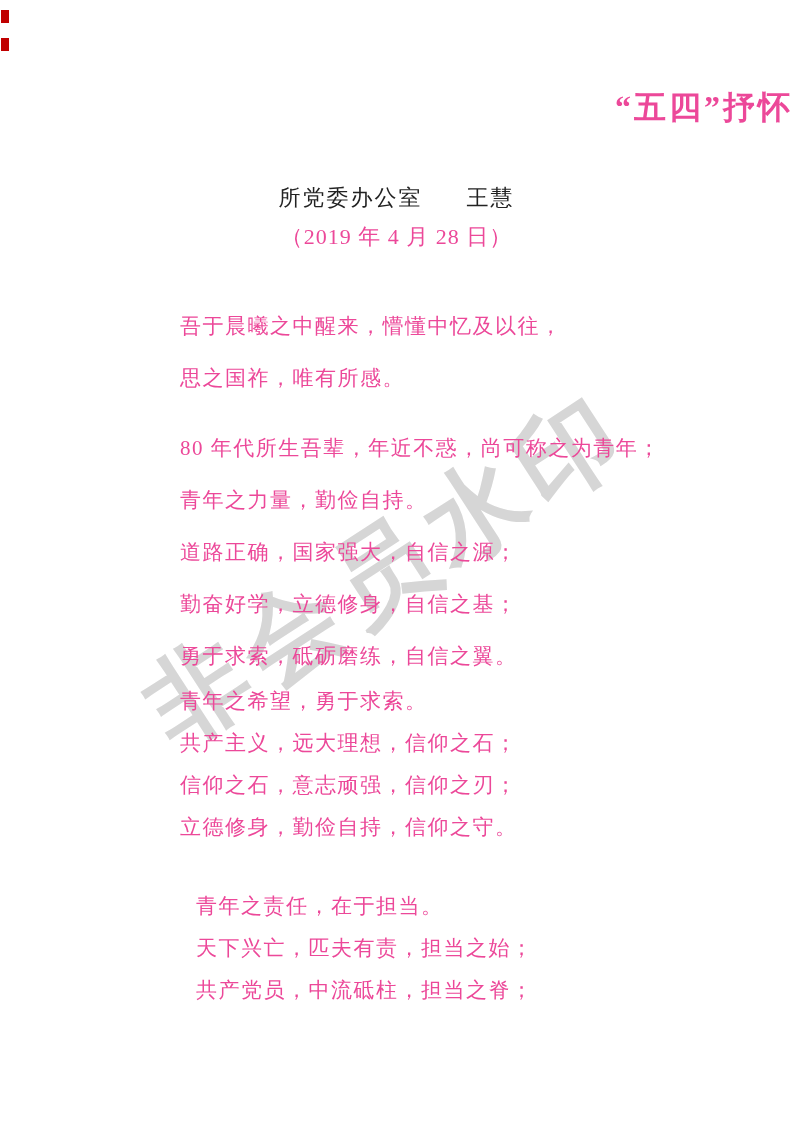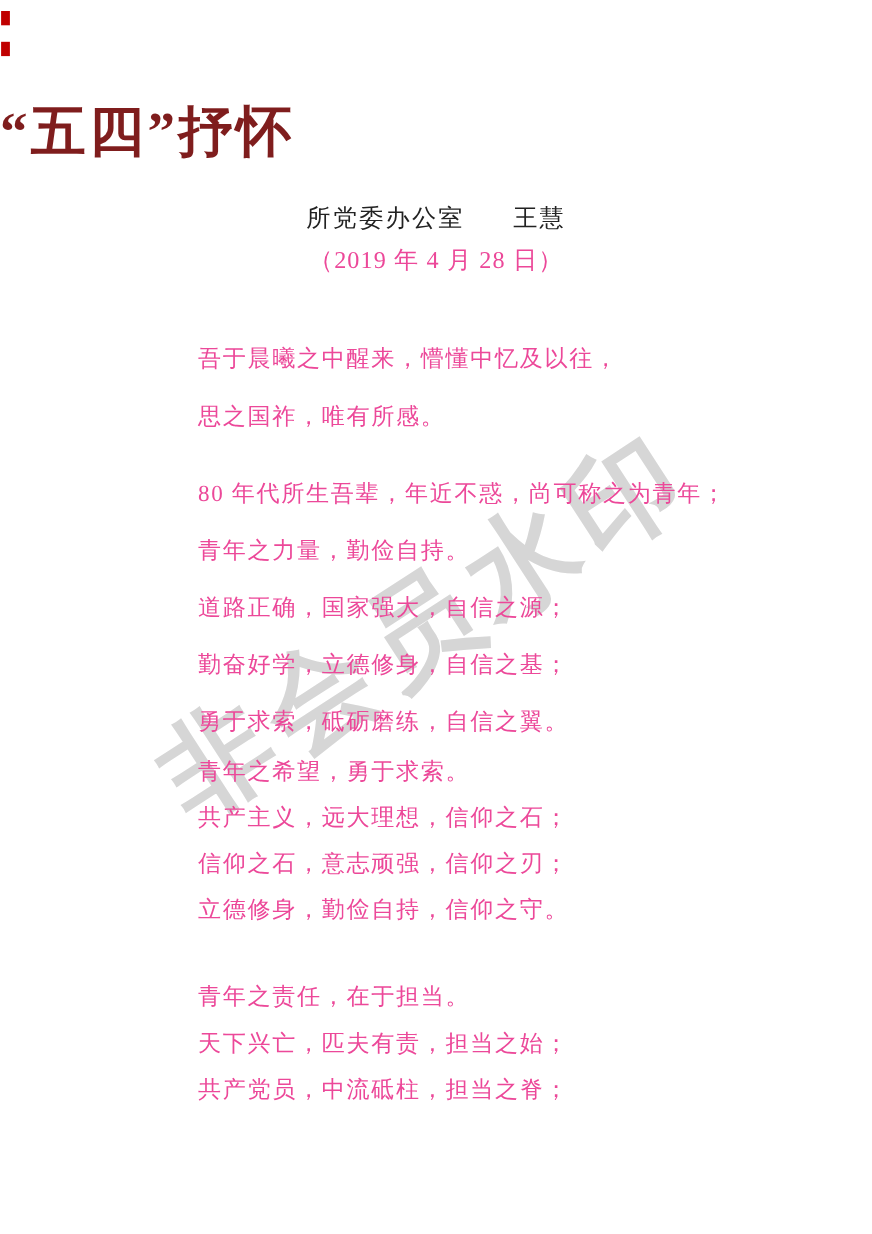--- a/index.html
+++ b/index.html
@@ -27,24 +27,24 @@
     color: #d6d6d6;
     white-space: nowrap;
     transform: rotate(-33deg);
     transform-origin: 50% 50%;
     z-index: 0;
     user-select: none;
   }
   .content { position: absolute; inset: 0; z-index: 1; }
   .doc-title {
     position: absolute; top: 86px; left: 0; width: 100%;
-    text-align: left;
-    font-size: 50px; font-weight: bold;
+    text-align: right;
+    font-size: 32px; font-weight: bold;
     letter-spacing: 3px;
-    color: #7f1d1d;
+    color: #ec4899;
     margin: 0;
   }
   .byline {
     position: absolute; top: 183px; left: 0; width: 100%;
     text-align: center;
     font-size: 22px; color: #222222;
     letter-spacing: 2px;
   }
   .byline .gap { display: inline-block; width: 44px; }
   .doc-date {
@@ -58,21 +58,21 @@
     margin: 0; padding: 0;
     font-size: 21px;
     color: #ec4899;
     letter-spacing: 1.5px;
     white-space: nowrap;
   }
   .s0 { top: 300px; }
   .s1 { top: 422px; }
   .s0 .line, .s1 .line { height: 52px; line-height: 52px; }
   .s2 { top: 680px; }
-  .s3 { top: 885px; }
+  .s3 { top: 885px; margin-left: 16px; }
   .s2 .line, .s3 .line { height: 42px; line-height: 42px; }
   .edge-mark {
     position: absolute; left: 1px;
     width: 8px; height: 13px;
     z-index: 2;
   }
   .edge-mark.m1 { top: 10px; }
   .edge-mark.m2 { top: 38px; }
 </style>
 </head>

